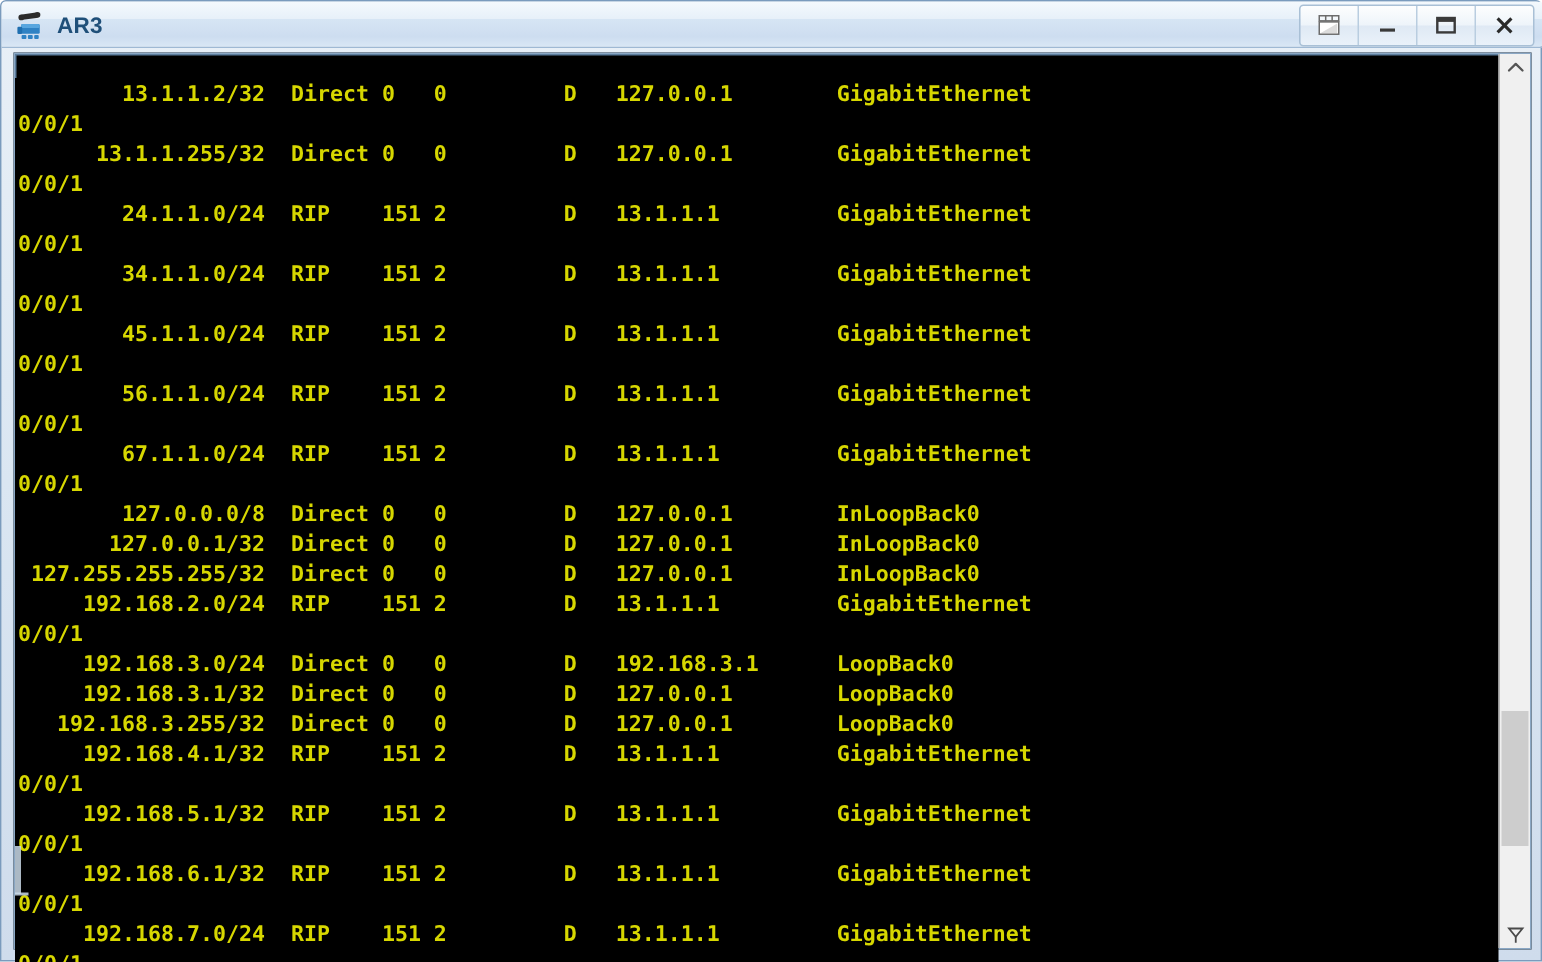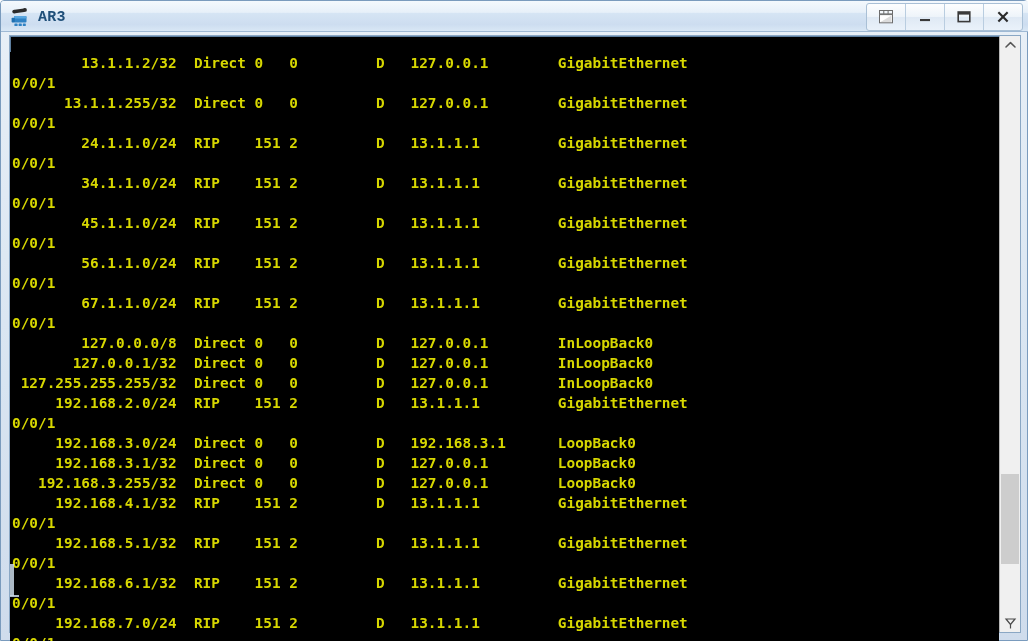--- a/index.html
+++ b/index.html
@@ -50,21 +50,21 @@
     position: relative;
     display: inline-block;
   }
   .app-icon svg { display: block; }
   #title-text {
     margin-left: 6px;
     font-size: 15px;
     font-weight: bold;
     color: #1f4f79;
     letter-spacing: .2px;
-    font-family: Liberation Mono, monospace;
+    font-family: Liberation Sans, sans-serif;
     white-space: nowrap;
   }
 
   
   #wincontrols {
     position: absolute;
     right: 6px; top: 2px;
     height: 26px;
     display: flex;
     align-items: stretch;

